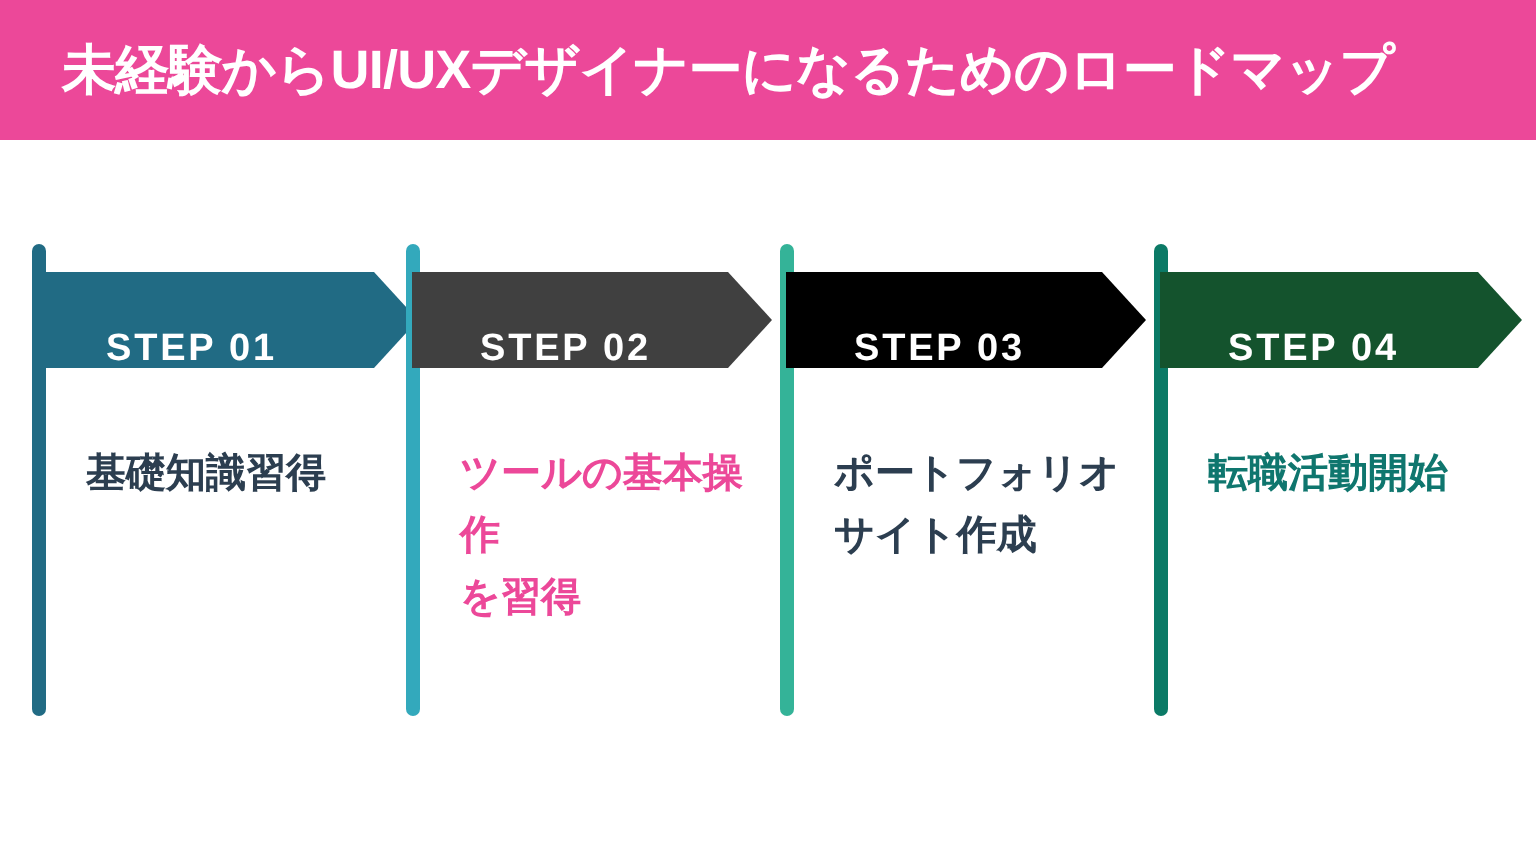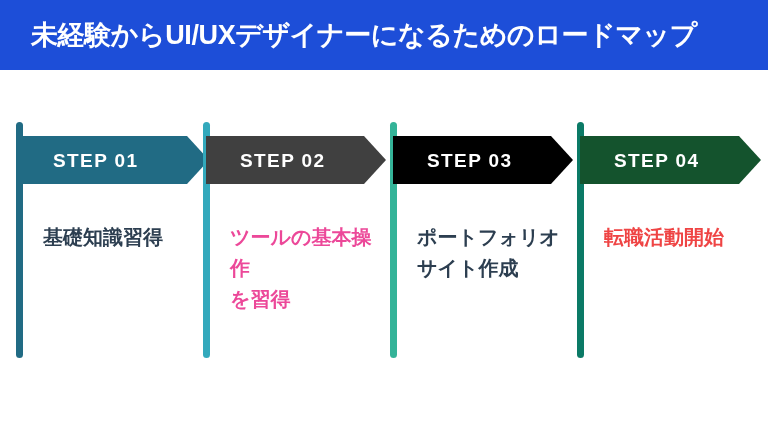--- a/index.html
+++ b/index.html
@@ -15,21 +15,21 @@
     position: relative;
   }
 
   
   .header-band {
     position: absolute;
     left: 0;
     top: 0;
     width: 768px;
     height: 70px;
-    background: #1d4ed8;
+    background: #ec4899;
     display: flex;
     align-items: center;
   }
   .header-title {
     margin-left: 31px;
     color: #ffffff;
     font-size: 27px;
     font-weight: bold;
     letter-spacing: -0.4px;
     white-space: nowrap;
@@ -61,21 +61,21 @@
     border-radius: 3.5px;
   }
 
   
   .banner {
     position: absolute;
     left: 3px;
     top: 66px;
     height: 48px;
     display: flex;
-    align-items: center;
+    align-items: flex-end;
     clip-path: polygon(0 0, calc(100% - 22px) 0, 100% 50%, calc(100% - 22px) 100%, 0 100%);
   }
   .banner-label {
     color: #ffffff;
     font-size: 19px;
     font-weight: bold;
     letter-spacing: 1.4px;
     white-space: nowrap;
     margin-left: 34px;
     line-height: 1;
@@ -126,16 +126,16 @@
     </div>
     <div class="step-desc" style="color: rgb(44, 62, 80);">ポートフォリオ
 サイト作成</div>
   </div>
 
   <div class="step" id="step-3" style="left: 577px;">
     <div class="pole" style="background: rgb(11, 122, 102);"></div>
     <div class="banner" style="background: #14532d; width: 181px;">
       <span class="banner-label">STEP  04</span>
     </div>
-    <div class="step-desc" style="color: #ef4444;">転職活動開始</div>
+    <div class="step-desc" style="color: #0f766e;">転職活動開始</div>
   </div>
 
 </div>
 
 </body></html>

